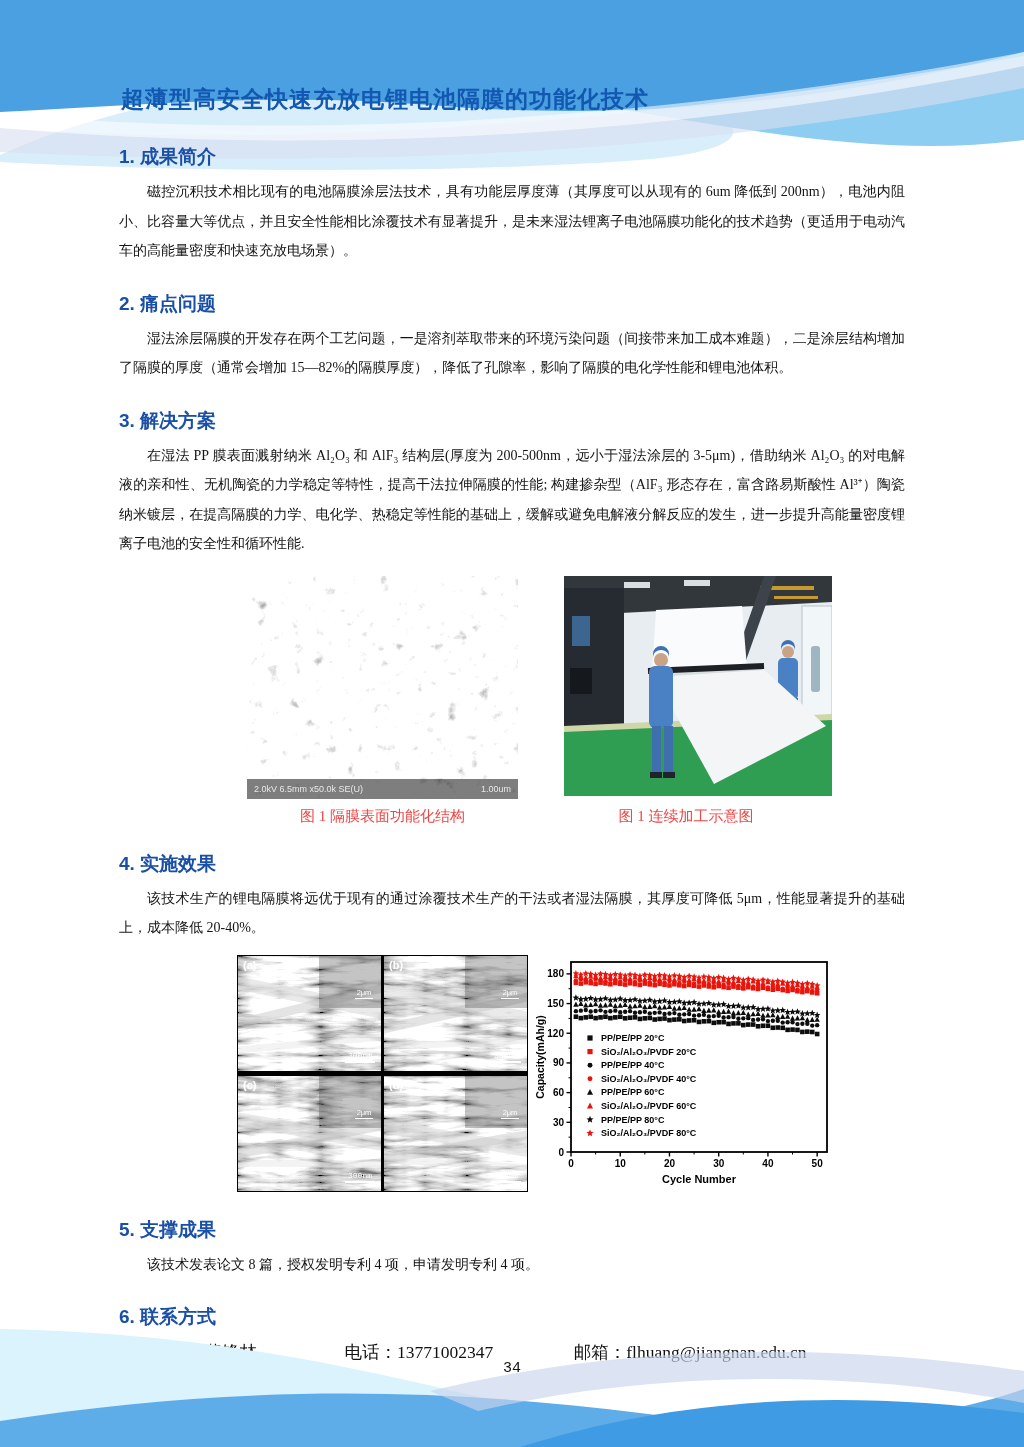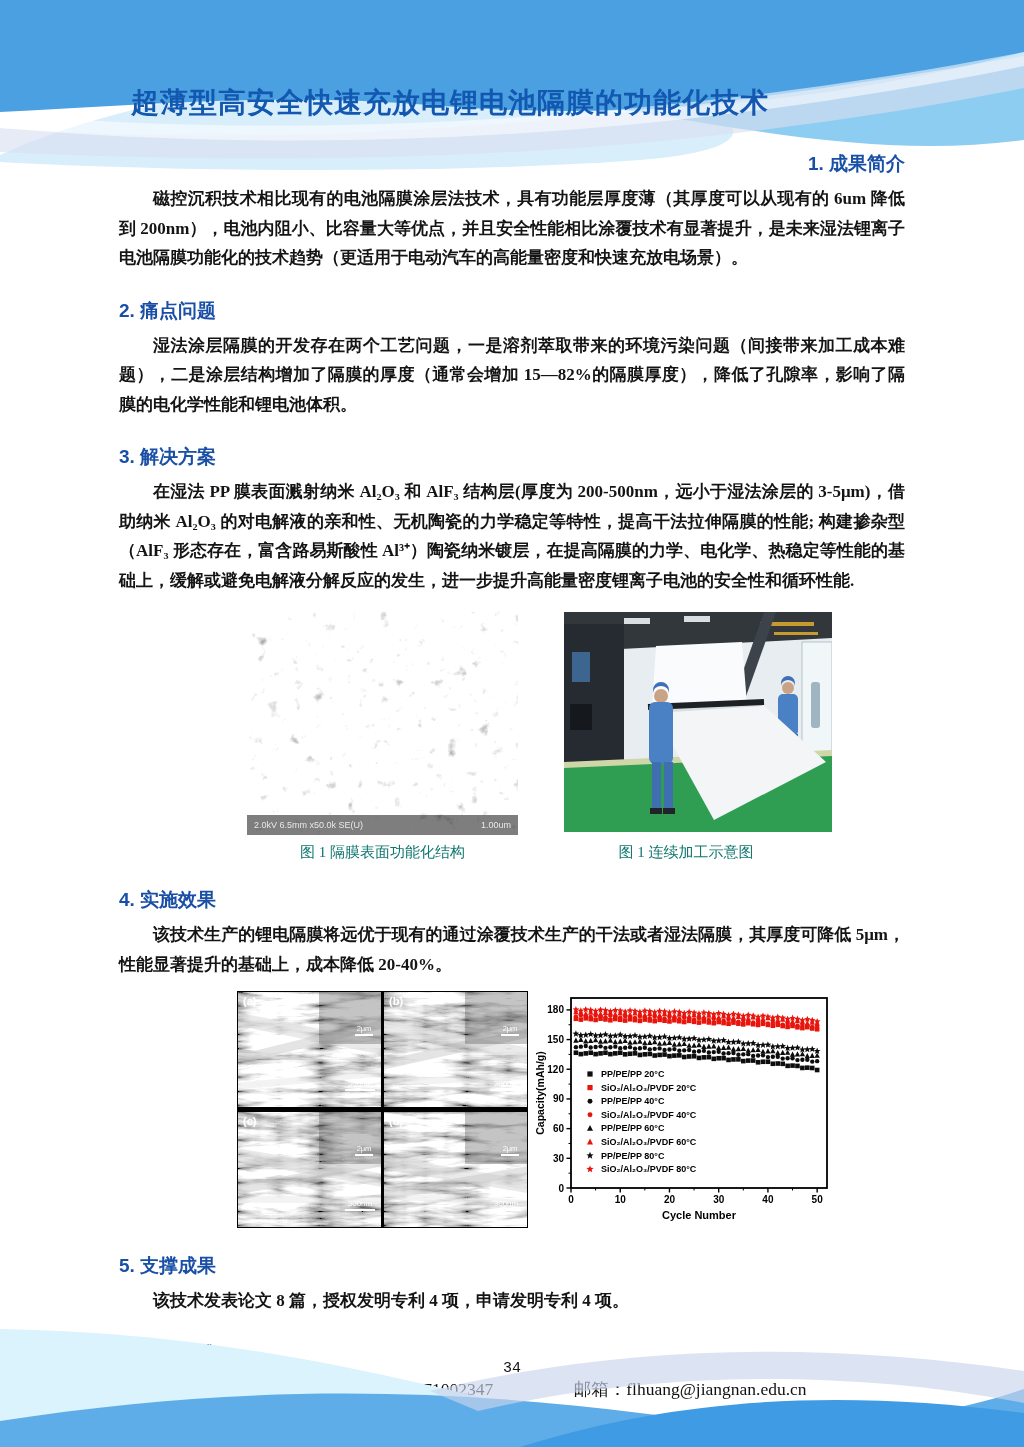--- a/index.html
+++ b/index.html
@@ -2,40 +2,40 @@
 <html><head>
 <meta charset="utf-8">
 <style>
   html,body{margin:0;padding:0;background:#ffffff;}
   .page{position:relative;width:1024px;height:1447px;background:#ffffff;overflow:hidden;
         font-family:"Liberation Serif",serif;color:#111;}
   .deco{position:absolute;left:0;width:100%;pointer-events:none;}
   .deco.top{top:0;height:172px;}
   .deco.bottom{bottom:0;height:118px;}
   main{position:relative;padding:84px 119px 0 119px;}
-  h1.title{font-family:"Liberation Sans",sans-serif;font-weight:bold;font-size:28px;
-           color:#1257b0;margin:0 0 0 12px;letter-spacing:1px;}
+  h1.title{font-family:"Liberation Sans",sans-serif;font-weight:bold;font-size:23px;
+           color:#1257b0;margin:0 0 0 2px;letter-spacing:1px;}
   h2.sec{font-family:"Liberation Sans",sans-serif;font-weight:bold;font-size:19px;
          color:#1a4fa6;margin:25px 0 0 0;}
-  h2.sec.first{margin-top:29px;text-align:right;}
-  p.body{font-size:17px;line-height:29.5px;text-align:justify;margin:7px 0 0 0;
-         text-indent:2em;color:#141414;font-weight:bold;}
+  h2.sec.first{margin-top:29px;}
+  p.body{font-size:14px;line-height:29.5px;text-align:justify;margin:7px 0 0 0;
+         text-indent:2em;color:#141414;}
   .figrow{display:flex;gap:46px;margin:17px 0 0 128px;}
-  .caprow{display:flex;gap:34px;margin:8px 0 0 128px;font-size:15px;color:#0f766e;}
+  .caprow{display:flex;gap:34px;margin:8px 0 0 128px;font-size:15px;color:#ef4444;}
   .caprow .cap{text-align:center;}
   .cap1{width:271px;} .cap2{width:268px;}
   .fig{position:relative;display:block;}
   .figrow2{display:flex;gap:6px;margin:12px 0 0 118px;align-items:flex-start;}
   .semgrid{position:relative;width:291px;height:237px;background:#000;}
   .sempanel{position:absolute;overflow:hidden;}
   .sempanel svg{display:block;}
   .panlabel{position:absolute;top:3px;left:5px;color:#fff;
             font-family:"Liberation Sans",sans-serif;font-weight:bold;font-size:11px;}
-  .scalebar{position:absolute;right:6px;bottom:16px;color:#fff;
-            font-family:Liberation Sans, sans-serif;font-size:8px;text-align:center;}
+  .scalebar{position:absolute;right:6px;bottom:8px;color:#fff;
+            font-family:Liberation Mono, monospace;font-size:8px;text-align:center;}
   .scalebar .bar{display:block;height:2px;background:#fff;width:30px;margin:1px auto 0;}
   .insetscale{position:absolute;right:8px;top:32px;color:#fff;
               font-family:"Liberation Sans",sans-serif;font-size:7.5px;text-align:center;}
   .insetscale .bar{display:block;height:1.5px;background:#fff;width:18px;margin:1px auto 0;}
   .semfoot{position:absolute;left:0;right:0;bottom:0;height:20px;background:rgba(20,20,20,.55);
            color:#e8e8e8;font-family:"Liberation Sans",sans-serif;font-size:9px;
            display:flex;align-items:center;justify-content:space-between;padding:0 7px;box-sizing:border-box;}
   .contact{margin:10px 0 0 0;font-size:17.5px;padding-left:33px;}
   .contact span{display:inline-block;}
   .c-name{width:188px;} .c-phone{width:225px;}

